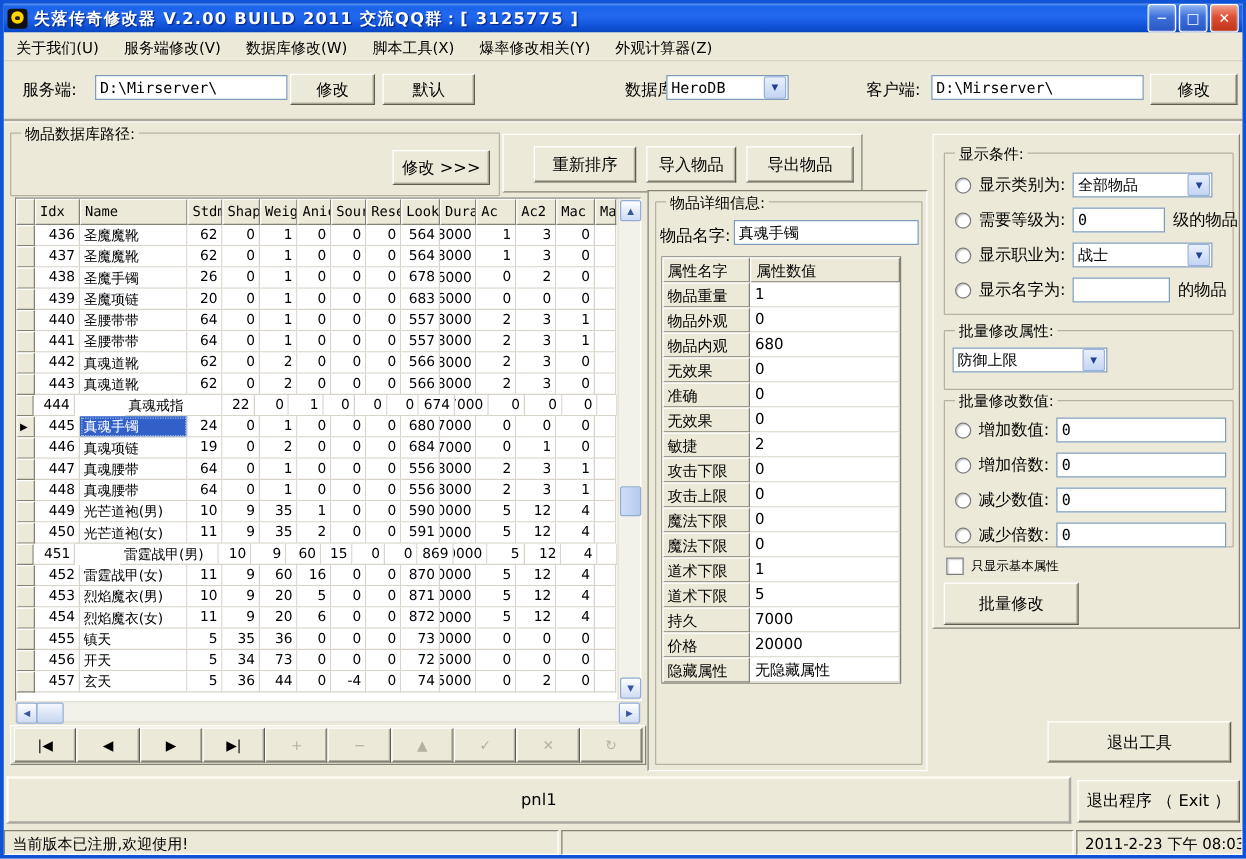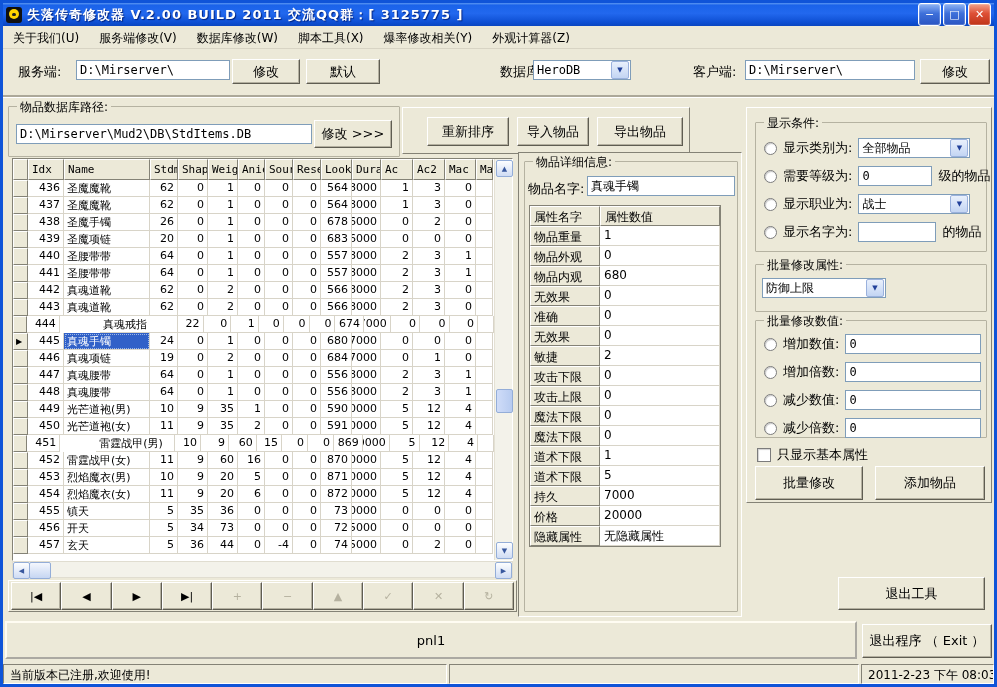--- a/index.html
+++ b/index.html
@@ -113,21 +113,20 @@
     <span class="combo-text">HeroDB</span>
     <span class="combo-btn">▼</span>
   </span>
   <span class="lbl" style="left:690px;top:15px;">客户端:</span>
   <input class="xinput" style="position: absolute; left: 742px; top: 12px; width: 162px;" value="D:\Mirserver\">
   <div class="btn" style="position:absolute;left:917px;top:11px;width:68px;height:23px;">修改</div>
 </div>
 
 <div class="grp" style="left:8px;top:106px;width:390px;height:49px;">
   <span class="grp-title">物品数据库路径:</span>
-  <input class="xinput" style="position: absolute; left: 7px; top: 17px; width: 288px;" value="D:\Mirserver\Mud2\DB\StdItems.DB">
   <div class="btn" style="position:absolute;left:305px;top:13px;width:76px;height:26px;">修改 &gt;&gt;&gt;</div>
 </div>
 
 <div class="panel-raised" style="position:absolute;left:402px;top:107px;width:288px;height:47px;box-sizing:border-box;">
   <div class="btn" style="position:absolute;left:24px;top:9px;width:80px;height:27px;font-family:Liberation Serif, serif;">重新排序</div>
   <div class="btn" style="position:absolute;left:114px;top:9px;width:70px;height:27px;">导入物品</div>
   <div class="btn" style="position:absolute;left:194px;top:9px;width:84px;height:27px;">导出物品</div>
 </div>
 
 <div class="grid-frame">
@@ -691,24 +690,23 @@
         </div>
         <div class="frow">
           <span class="radio"></span>
           <span class="flbl">减少倍数:</span>
           <input class="xinput" value="0" style="width: 128px;">
         </div>
       </div>
   </div>
   <div style="position:absolute;left:10px;top:338px;display:flex;align-items:center;gap:6px;">
     <span class="checkbox"></span>
-    <span style="font-size:13px;">只显示基本属性</span>
+    <span style="font-size:10px;">只显示基本属性</span>
   </div>
   <div class="btn" style="position:absolute;left:8px;top:358px;width:106px;height:32px;">批量修改</div>
-  <div class="btn" style="position:absolute;left:128px;top:358px;width:108px;height:32px;">添加物品</div>
 </div>
 
 <div class="btn" style="position:absolute;left:838px;top:577px;width:145px;height:31px;">退出工具</div>
 
 <div class="pnl">
     <span>pnl1</span>
   </div>
 <div class="btn" style="position:absolute;left:862px;top:624px;width:128px;height:32px;">退出程序 （ Exit ）</div>
 
 <div class="statusbar">

